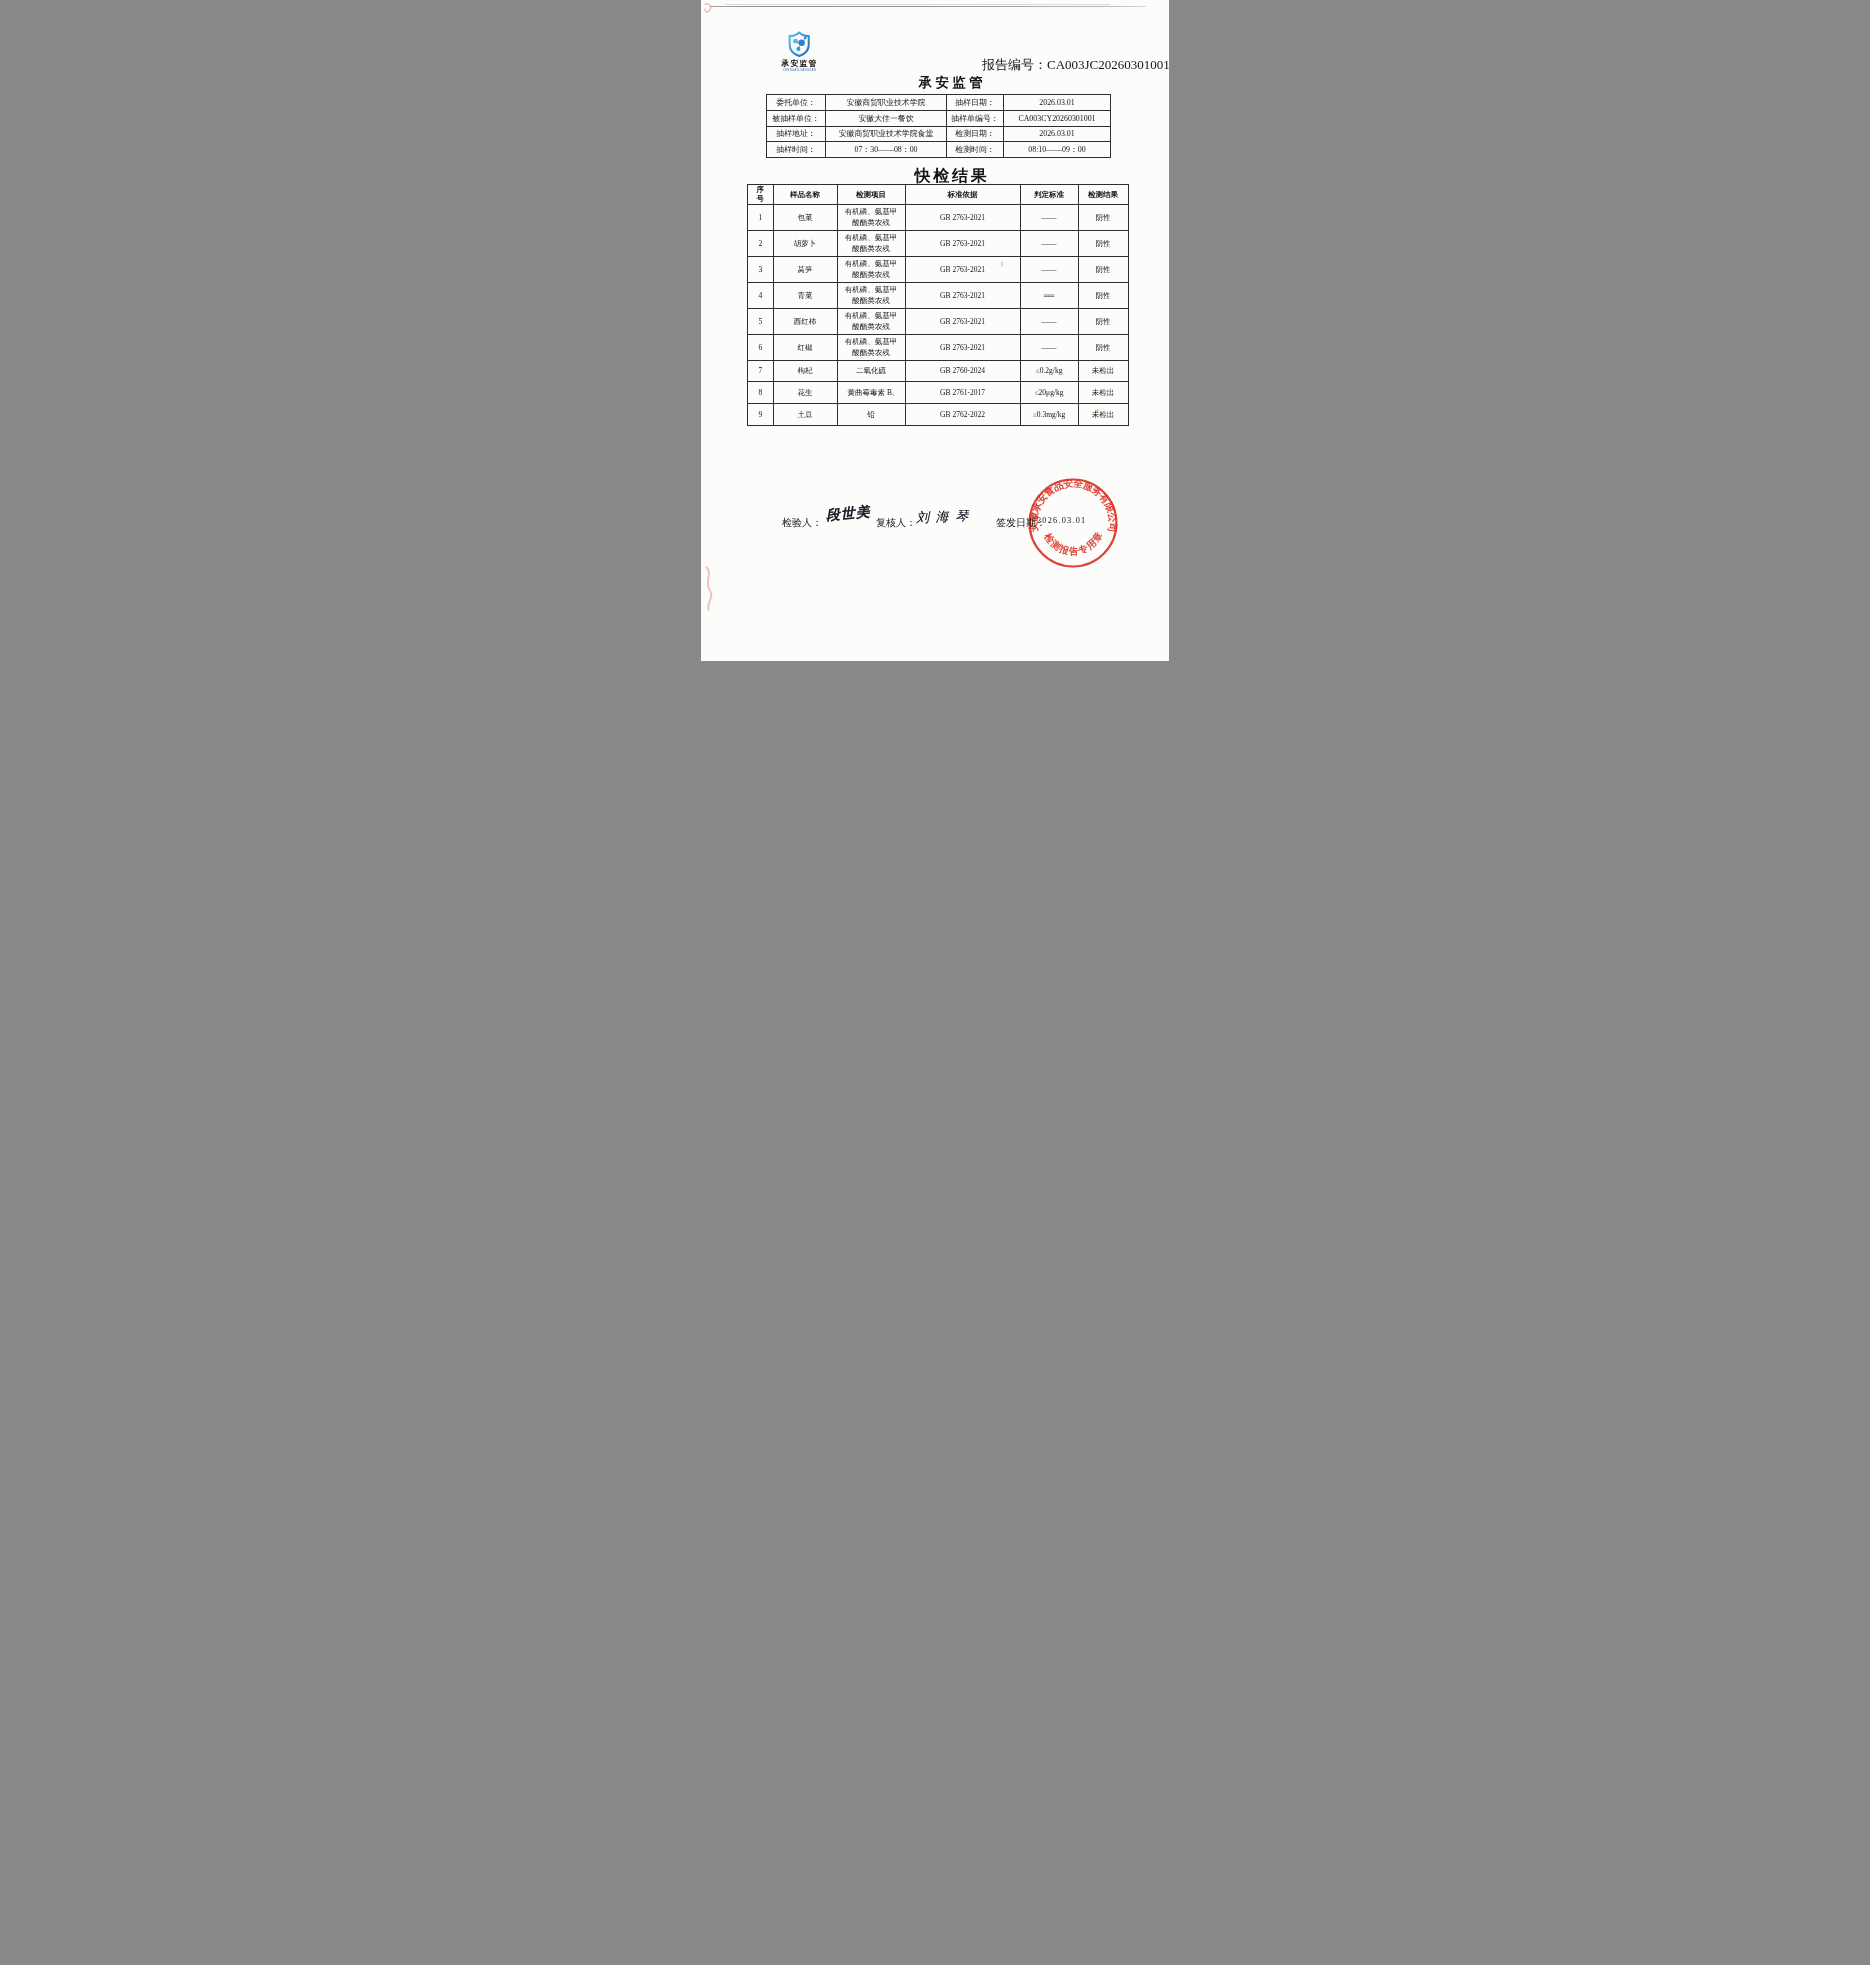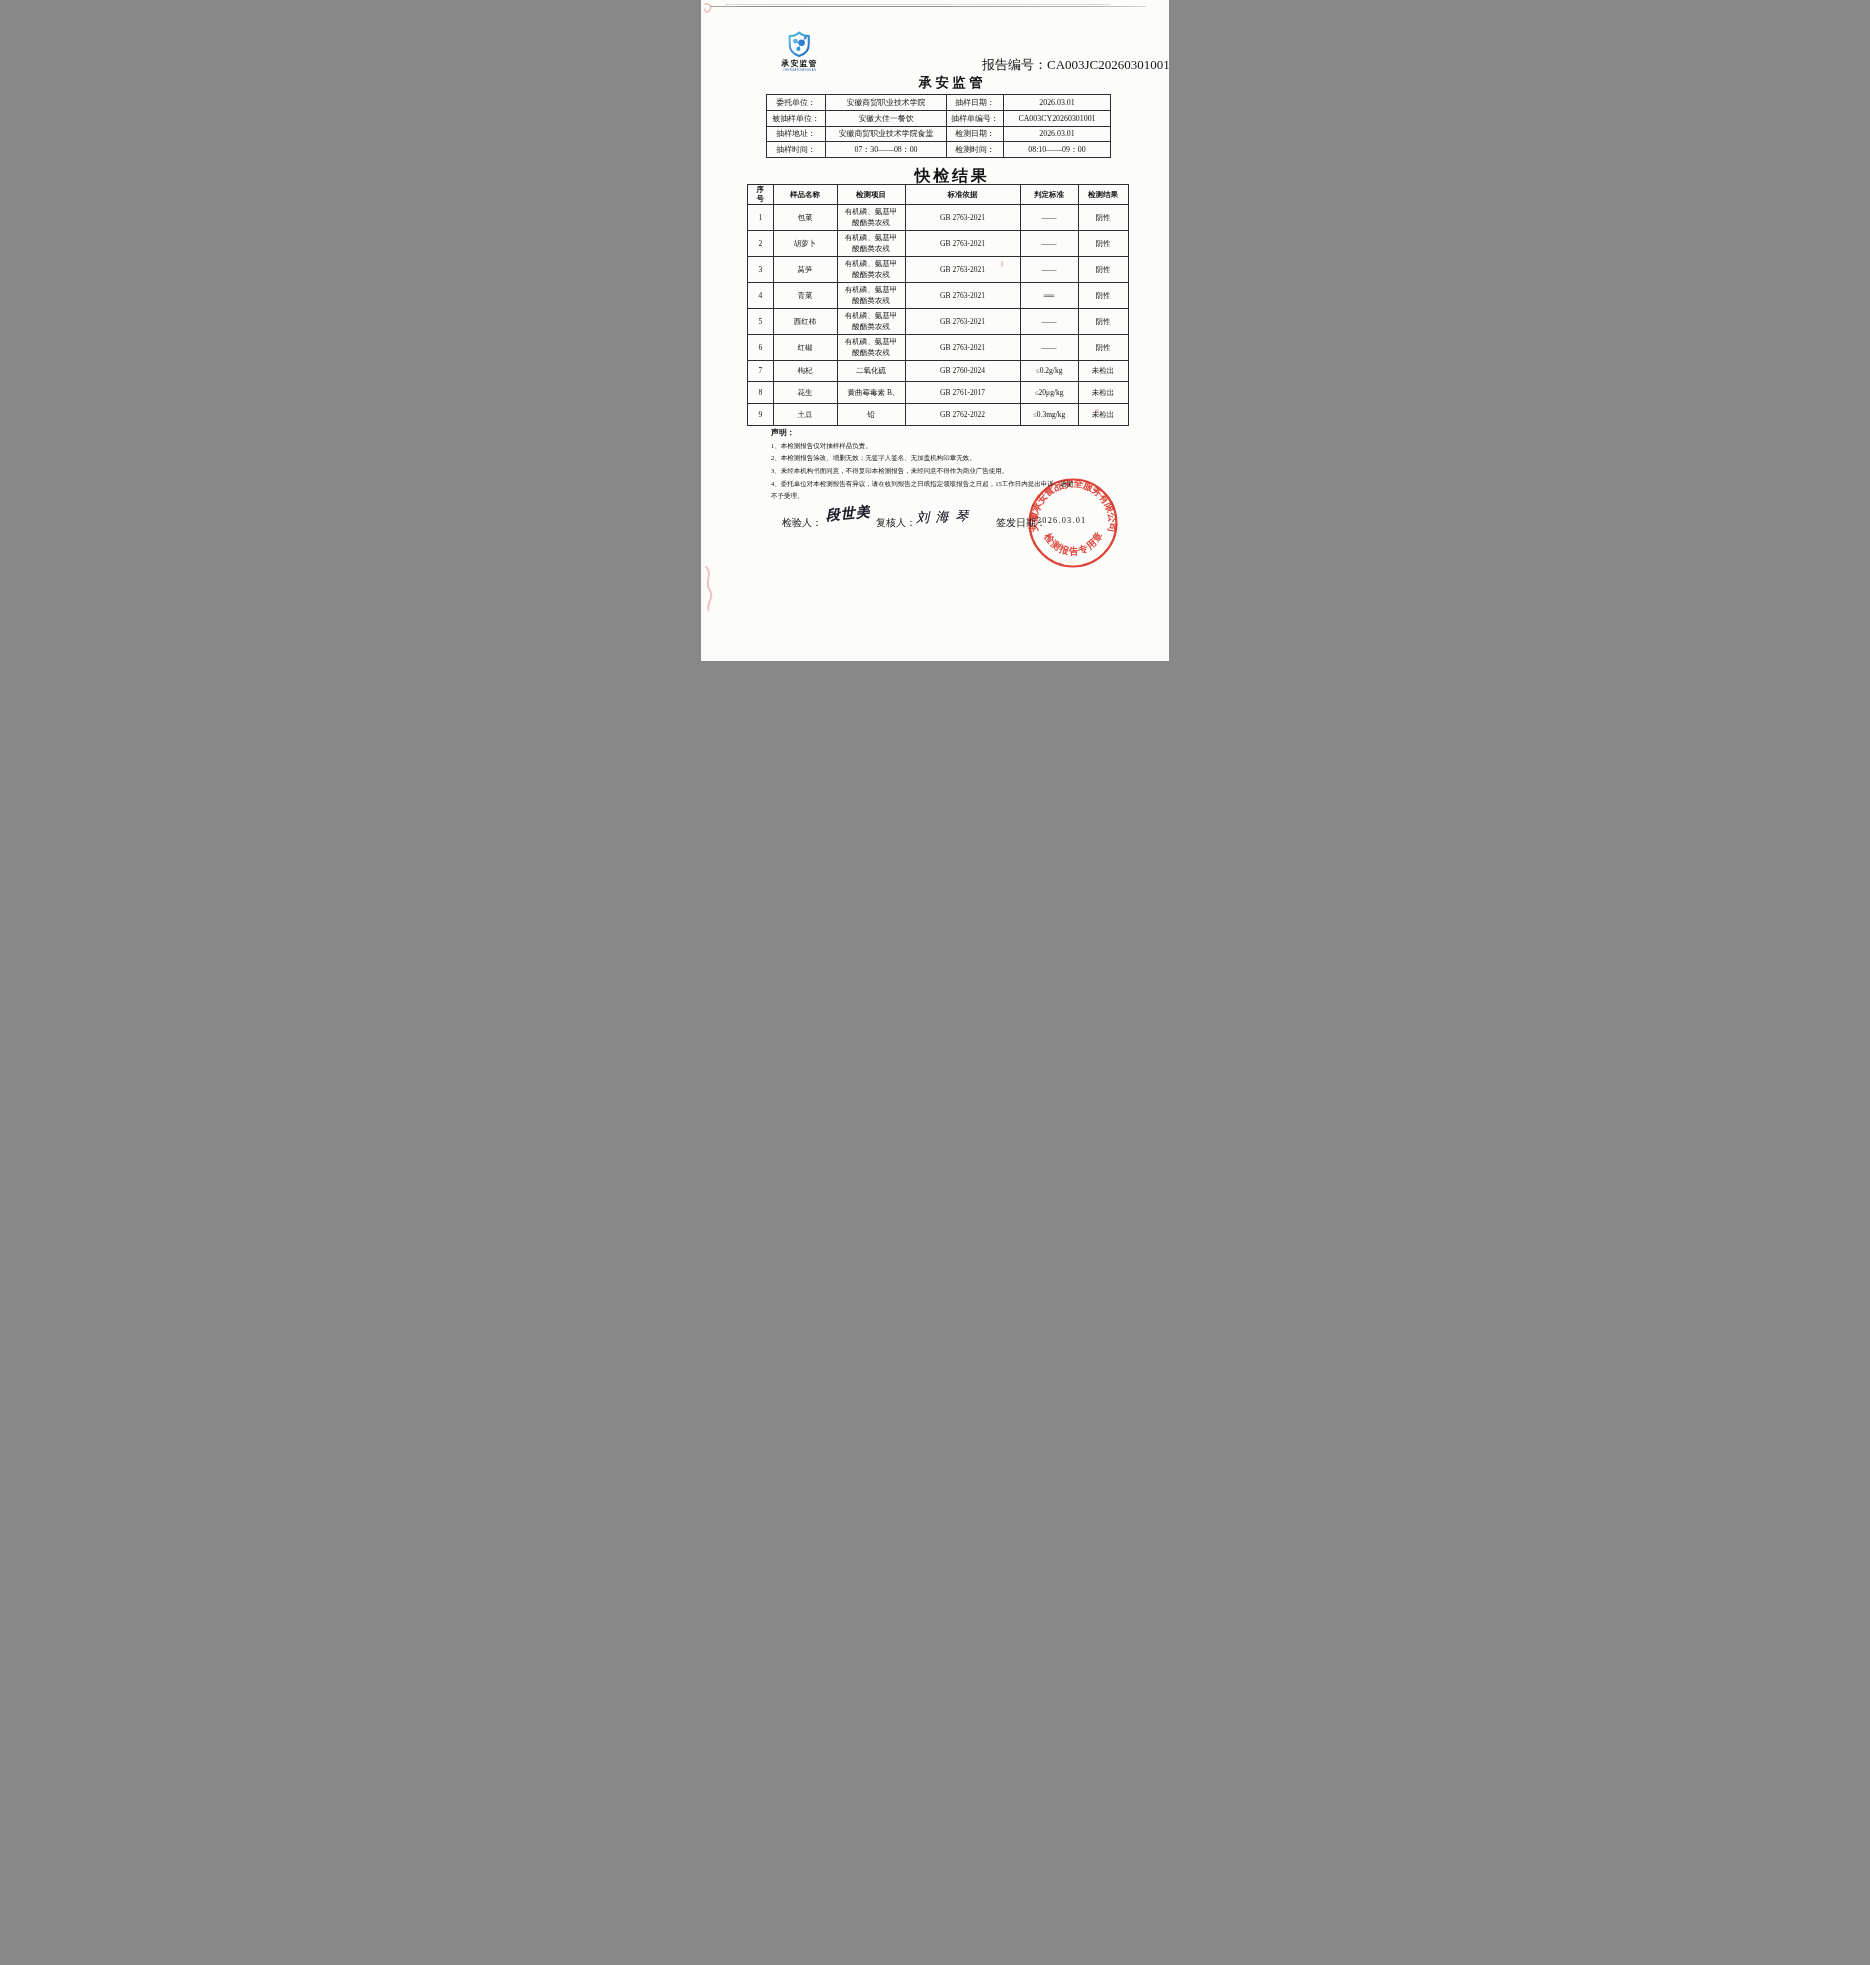--- a/index.html
+++ b/index.html
@@ -246,28 +246,20 @@
       <td class="c-no">9</td>
       <td class="c-name">土豆</td>
       <td class="c-item">铅</td>
       <td class="c-std">GB 2762-2022</td>
       <td class="c-crit">≤0.3mg/kg</td>
       <td class="c-res">未检出</td>
     </tr>
       </tbody>
   </table>
 
-  <div class="statement">
-    <div class="statement-title">声明：</div>
-    <div class="statement-line">1、本检测报告仅对抽样样品负责。</div>
-    <div class="statement-line">2、本检测报告涂改、增删无效；无签字人签名、无加盖机构印章无效。</div>
-    <div class="statement-line">3、未经本机构书面同意，不得复印本检测报告，未经同意不得作为商业广告使用。</div>
-    <div class="statement-line">4、委托单位对本检测报告有异议，请在收到报告之日或指定领取报告之日起，15工作日内提出申诉，逾期</div>
-    <div class="statement-line">不予受理。</div>
-  </div>
 
   <span class="sig-label" style="left:81px;top:516px">检验人：</span>
   <span class="sig-hand hand1">段世美</span>
   <span class="sig-label" style="left:175px;top:516px">复核人：</span>
   <span class="sig-hand hand2">刘海琴</span>
   <span class="sig-label" style="left:295px;top:516px">签发日期：</span>
   <span class="issue-date">2026.03.01</span>
 
   <svg class="stamp" viewBox="0 0 240 240">
     <defs>

